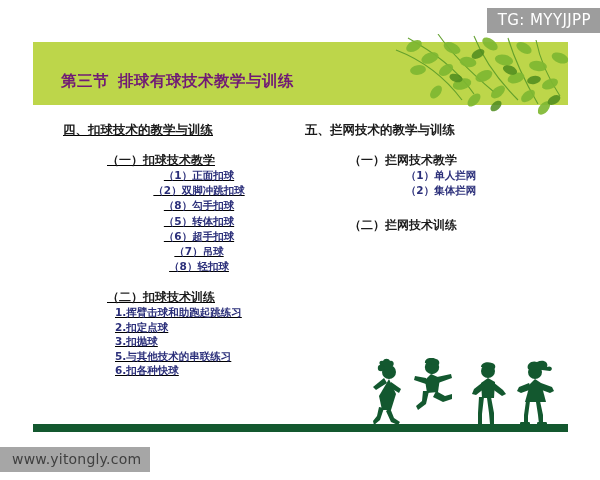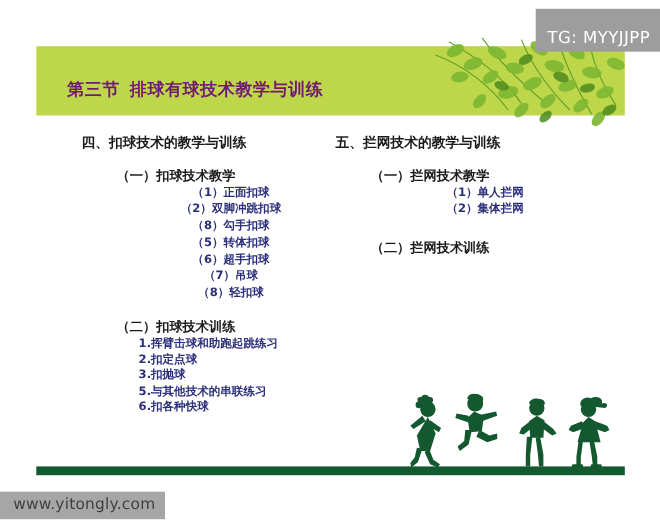--- a/index.html
+++ b/index.html
@@ -45,37 +45,37 @@
     white-space: nowrap;
     font-family: "DejaVu Sans", "Liberation Sans", sans-serif;
   }
   .banner-title .gap { display: inline-block; width: 9px; }
 
   
   .col {
     position: absolute;
     font-family: "DejaVu Sans", "Liberation Sans", sans-serif;
   }
-  .col-left  { left: 74px;  top: 122px; width: 240px; }
+  .col-left  { left: 63px;  top: 122px; width: 240px; text-decoration: underline; }
   .col-right { left: 305px; top: 122px; width: 240px; }
 
   .sec-head {
     font-size: 12.5px;
     font-weight: bold;
     color: #1b1b1b;
     white-space: nowrap;
     line-height: 15px;
   }
   .sub-head {
     font-size: 12px;
     font-weight: bold;
     color: #1b1b1b;
     white-space: nowrap;
     line-height: 15px;
-    margin-left: 32px;
+    margin-left: 44px;
   }
   .item {
     font-size: 10.5px;
     font-weight: bold;
     color: #2b2f7a;
     white-space: nowrap;
     line-height: 14.4px;
     margin-left: 52px;
   }
   .item.num {
@@ -106,21 +106,21 @@
   }
 
   
   .wm-tg {
     position: absolute;
     right: 0;
     top: 8px;
     background: #9d9d9d;
     color: #ffffff;
     font-size: 15px;
-    padding: 17px 9px 4px 11px;
+    padding: 3px 9px 4px 11px;
     letter-spacing: 0.4px;
     white-space: nowrap;
     font-family: "DejaVu Sans", "Liberation Sans", sans-serif;
   }
   .wm-site {
     position: absolute;
     left: 0;
     bottom: 8px;
     background: #a6a6a6;
     color: #404040;

